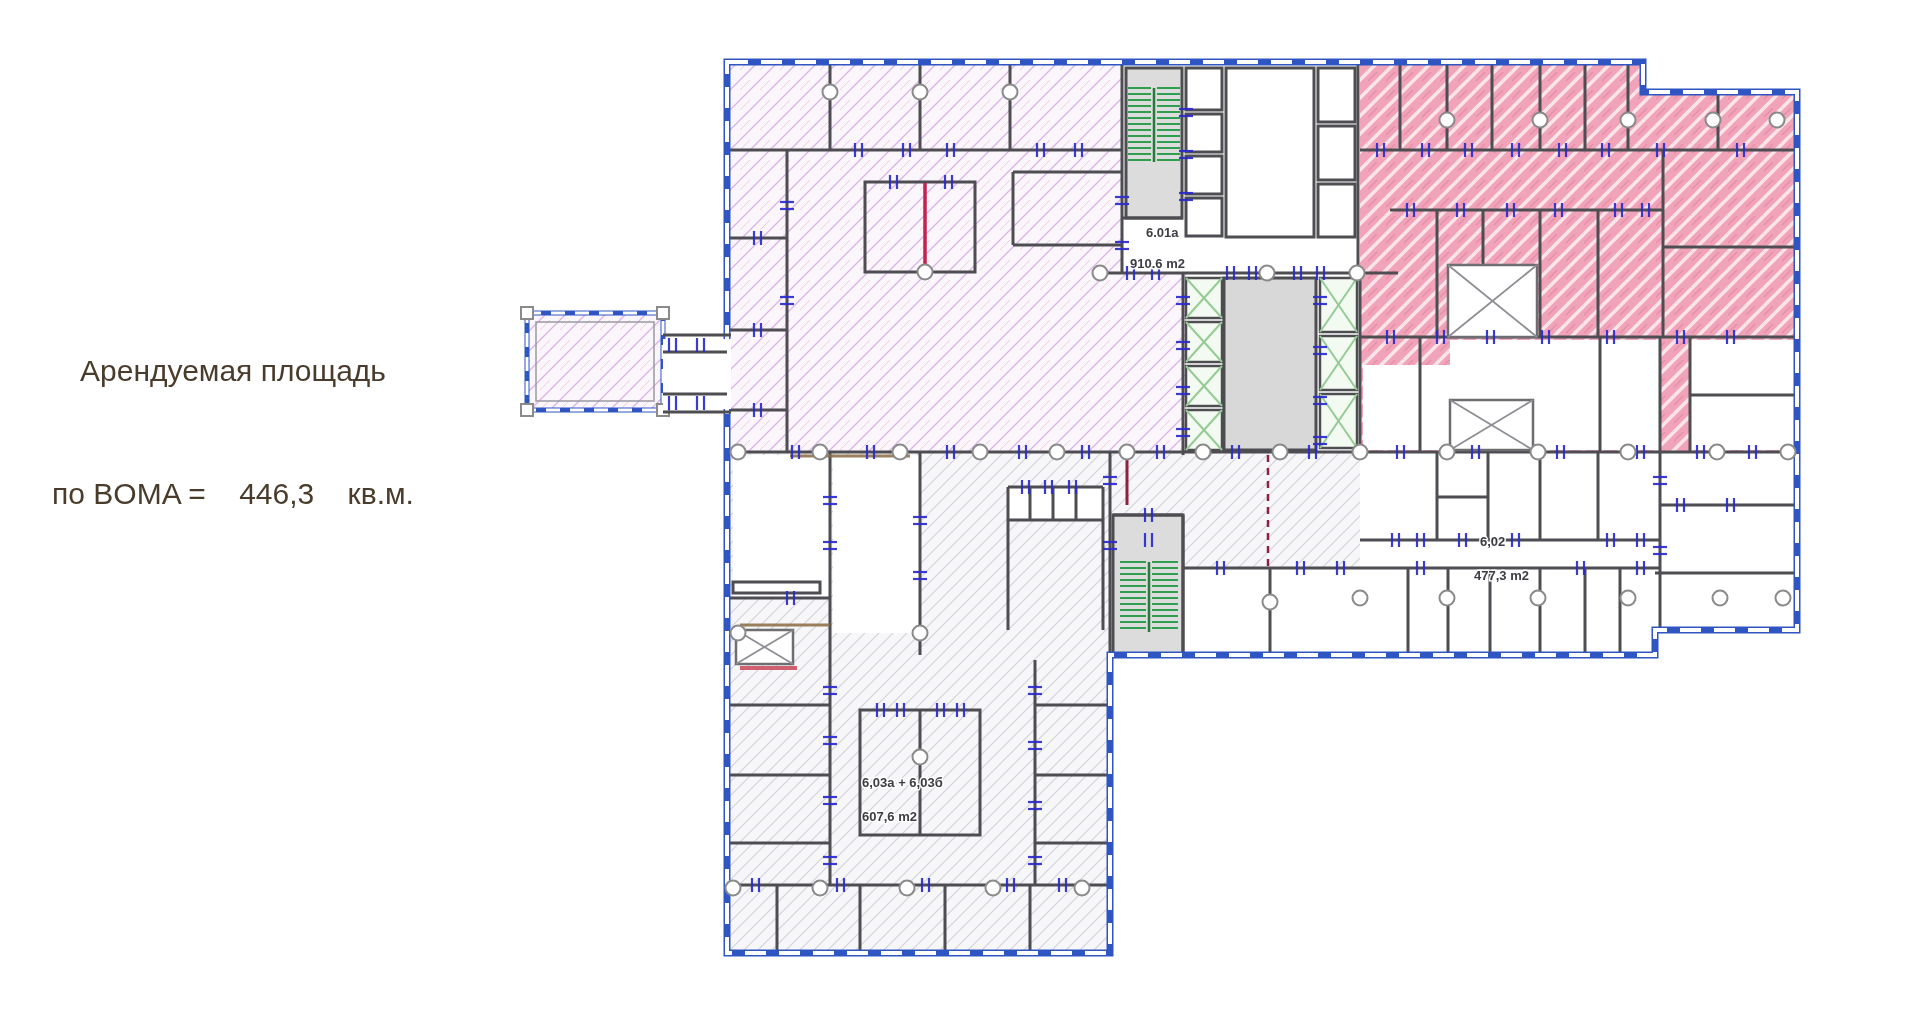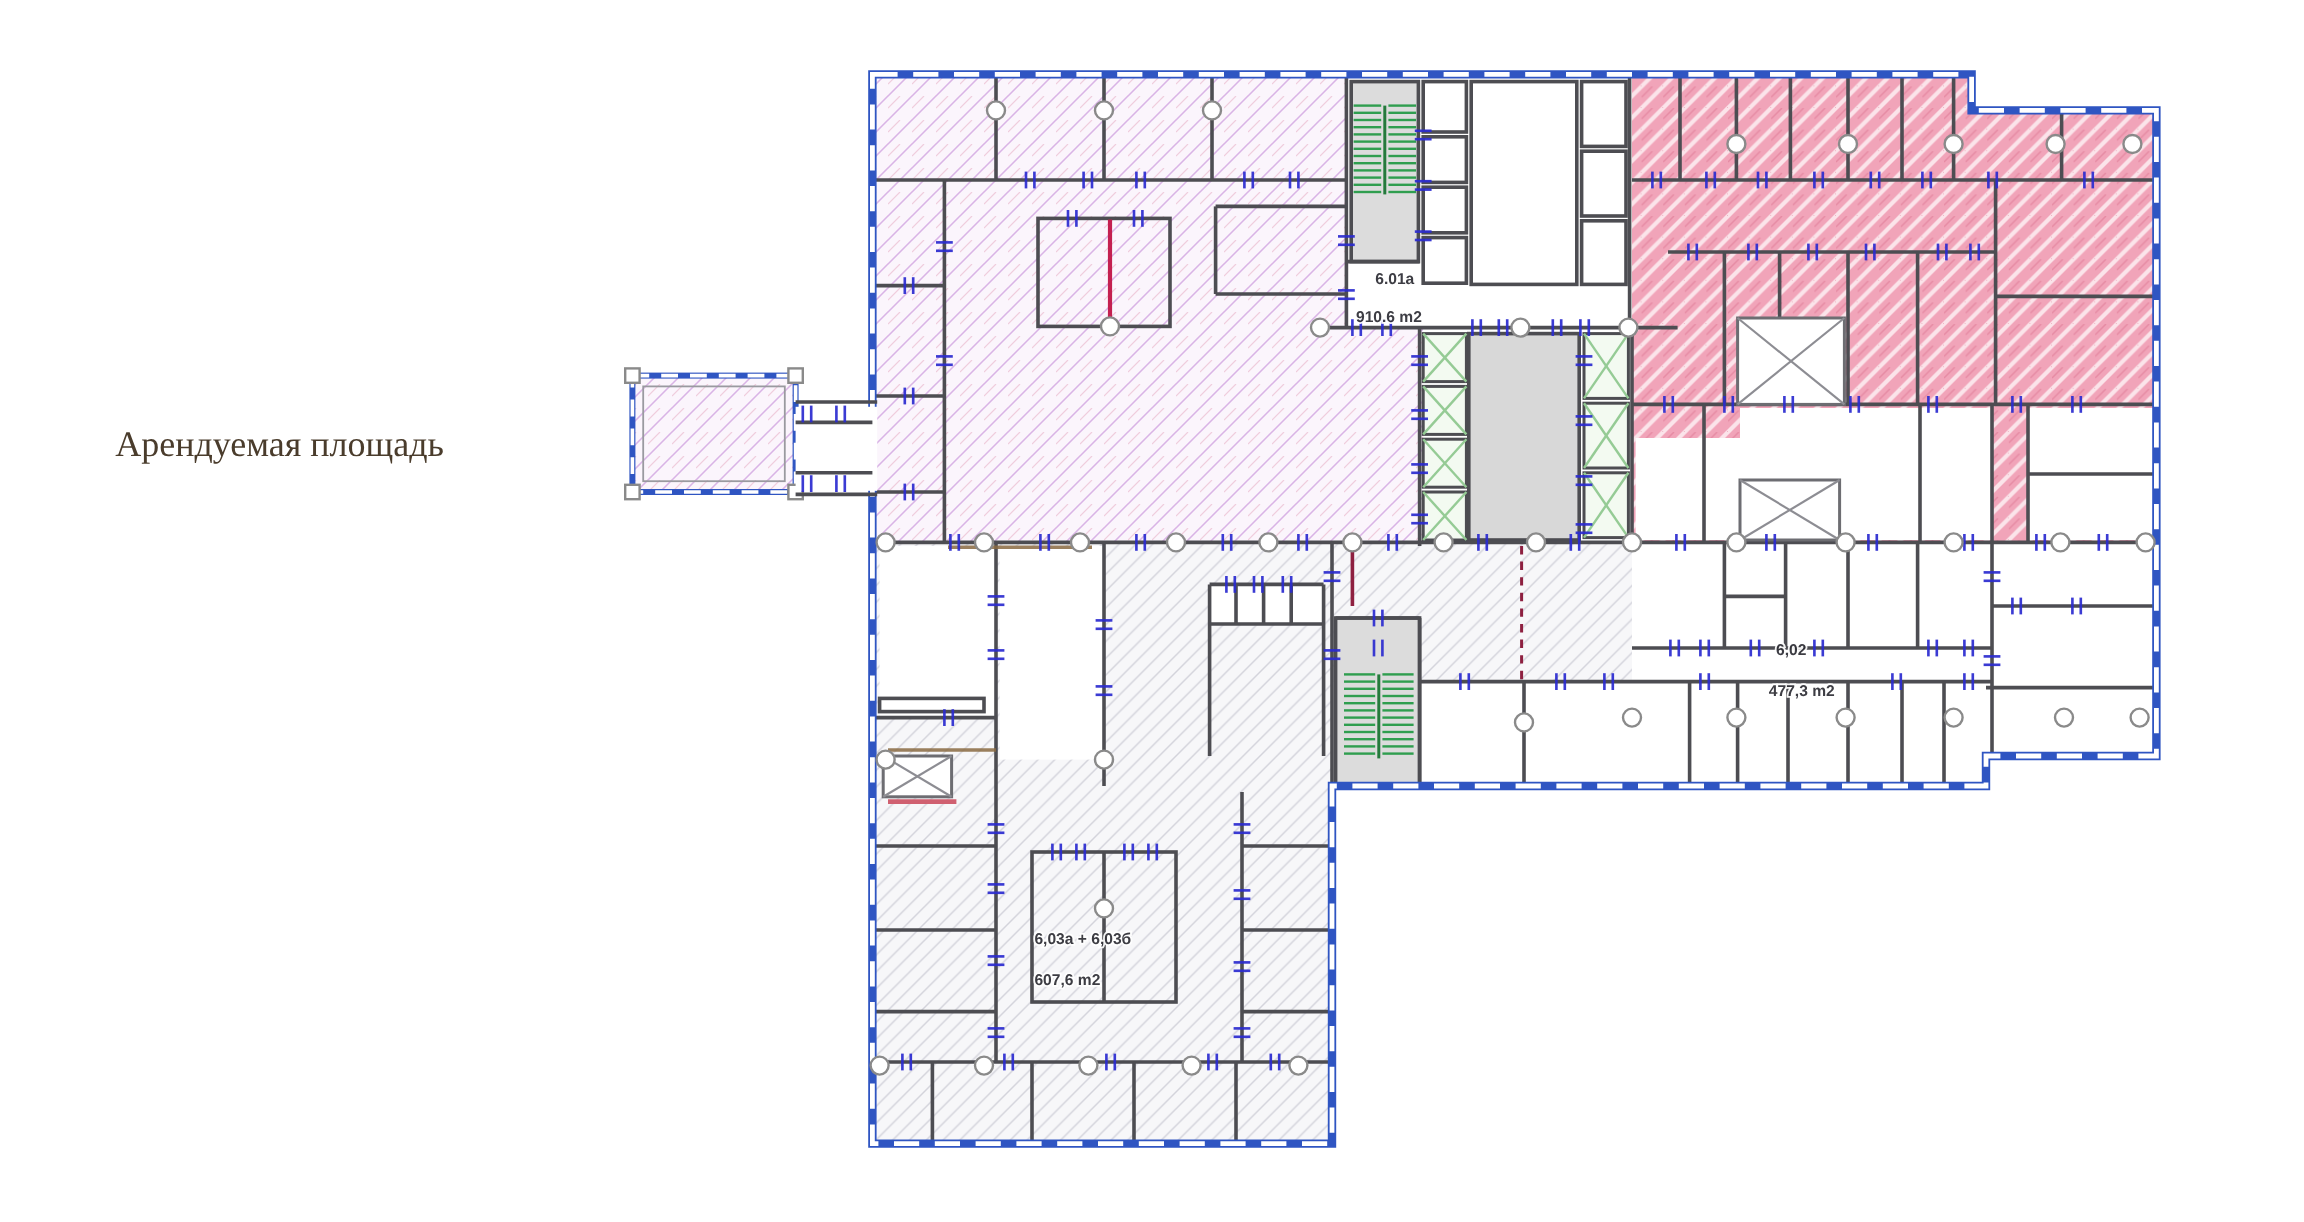--- a/index.html
+++ b/index.html
@@ -2,21 +2,21 @@
 <html style="--text-brown: #4a3c2c; --exterior-blue: #2f55c2; --wall-gray: #4d4d52; --door-blue: #2b2bd0; --stair-green: #2f9e4f; --elevator-green: #95cb95; --accent-red: #c42050; --dark-red: #8e2040; --tan: #8a6b42; --lilac-hatch: #d9b4e6; --pink-hatch: #f1a4b9; --gray-hatch: #d3d3db;"><head>
 <meta charset="utf-8">
 <style>
   html,body{margin:0;padding:0;}
   body{
     width:1920px;height:1018px;background:#ffffff;
     font-family:"Liberation Sans",sans-serif;position:relative;overflow:hidden;
   }
   .annotation{
     position:absolute;left:48px;top:268px;width:370px;
-    font-family:Liberation Serif, serif;
+    font-family:Liberation Sans, sans-serif;
     color:var(--text-brown,#4a3c2c);
     font-size:30px;line-height:41px;text-align:center;white-space:pre;
   }
   svg{position:absolute;left:0;top:0;}
   .wall{stroke:var(--wall-gray,#4d4d52);stroke-width:3;fill:none;stroke-linecap:butt;}
   .outline-blue{stroke:var(--exterior-blue,#2f55c2);stroke-width:7;fill:none;}
   .outline-dash{stroke:#ffffff;stroke-width:4;fill:none;stroke-dasharray:21 13;}
   .tick{stroke:var(--door-blue,#2b2bd0);stroke-width:2.2;opacity:.92;}
   .col{fill:#ffffff;stroke:#8a8a8a;stroke-width:2;}
   .whitebox{fill:#ffffff;stroke:var(--wall-gray,#4d4d52);stroke-width:3;}
@@ -34,20 +34,21 @@
   .tan{stroke:var(--tan,#8a6b42);stroke-width:3;opacity:.85;}
   .plan-label{font-family:"Liberation Sans",sans-serif;font-size:13px;font-weight:600;
     fill:#2f2f36;paint-order:stroke;stroke:#ffffff;stroke-width:3px;opacity:.93;}
   .innergray{stroke:#9a9aa0;stroke-width:1.5;fill:none;}
 </style>
 </head>
 <body>
 
 <div class="annotation">
   <div>Арендуемая площадь</div>
+  <div>по BOMA =    446,3    кв.м.</div>
 </div>
 
 <svg width="1920" height="1018" viewBox="0 0 1920 1018">
   <defs>
     <pattern id="hatchLilac" width="20" height="20" patternUnits="userSpaceOnUse">
       <rect width="20" height="20" fill="#fbf5fc"></rect>
       <path d="M0,20 L20,0 M-5,5 L5,-5 M15,25 L25,15" stroke="#d9b4e6" stroke-width="1.3"></path>
       <path d="M0,10 L10,0 M10,30 L30,10" stroke="#f0cddd" stroke-width="1"></path>
     </pattern>
     <pattern id="hatchPink" width="18" height="18" patternUnits="userSpaceOnUse">

